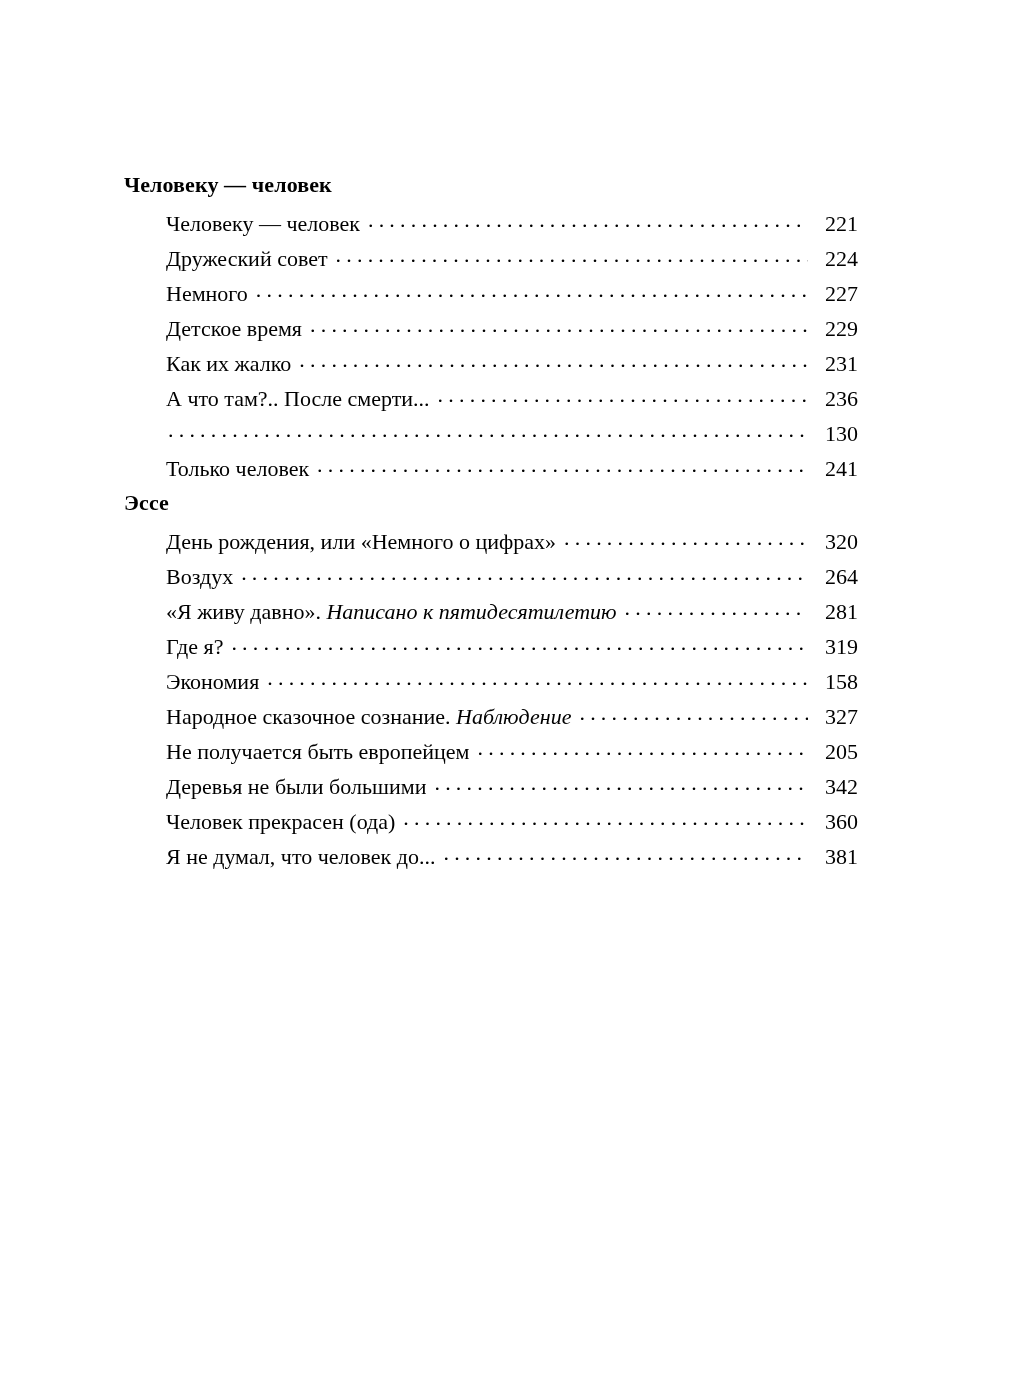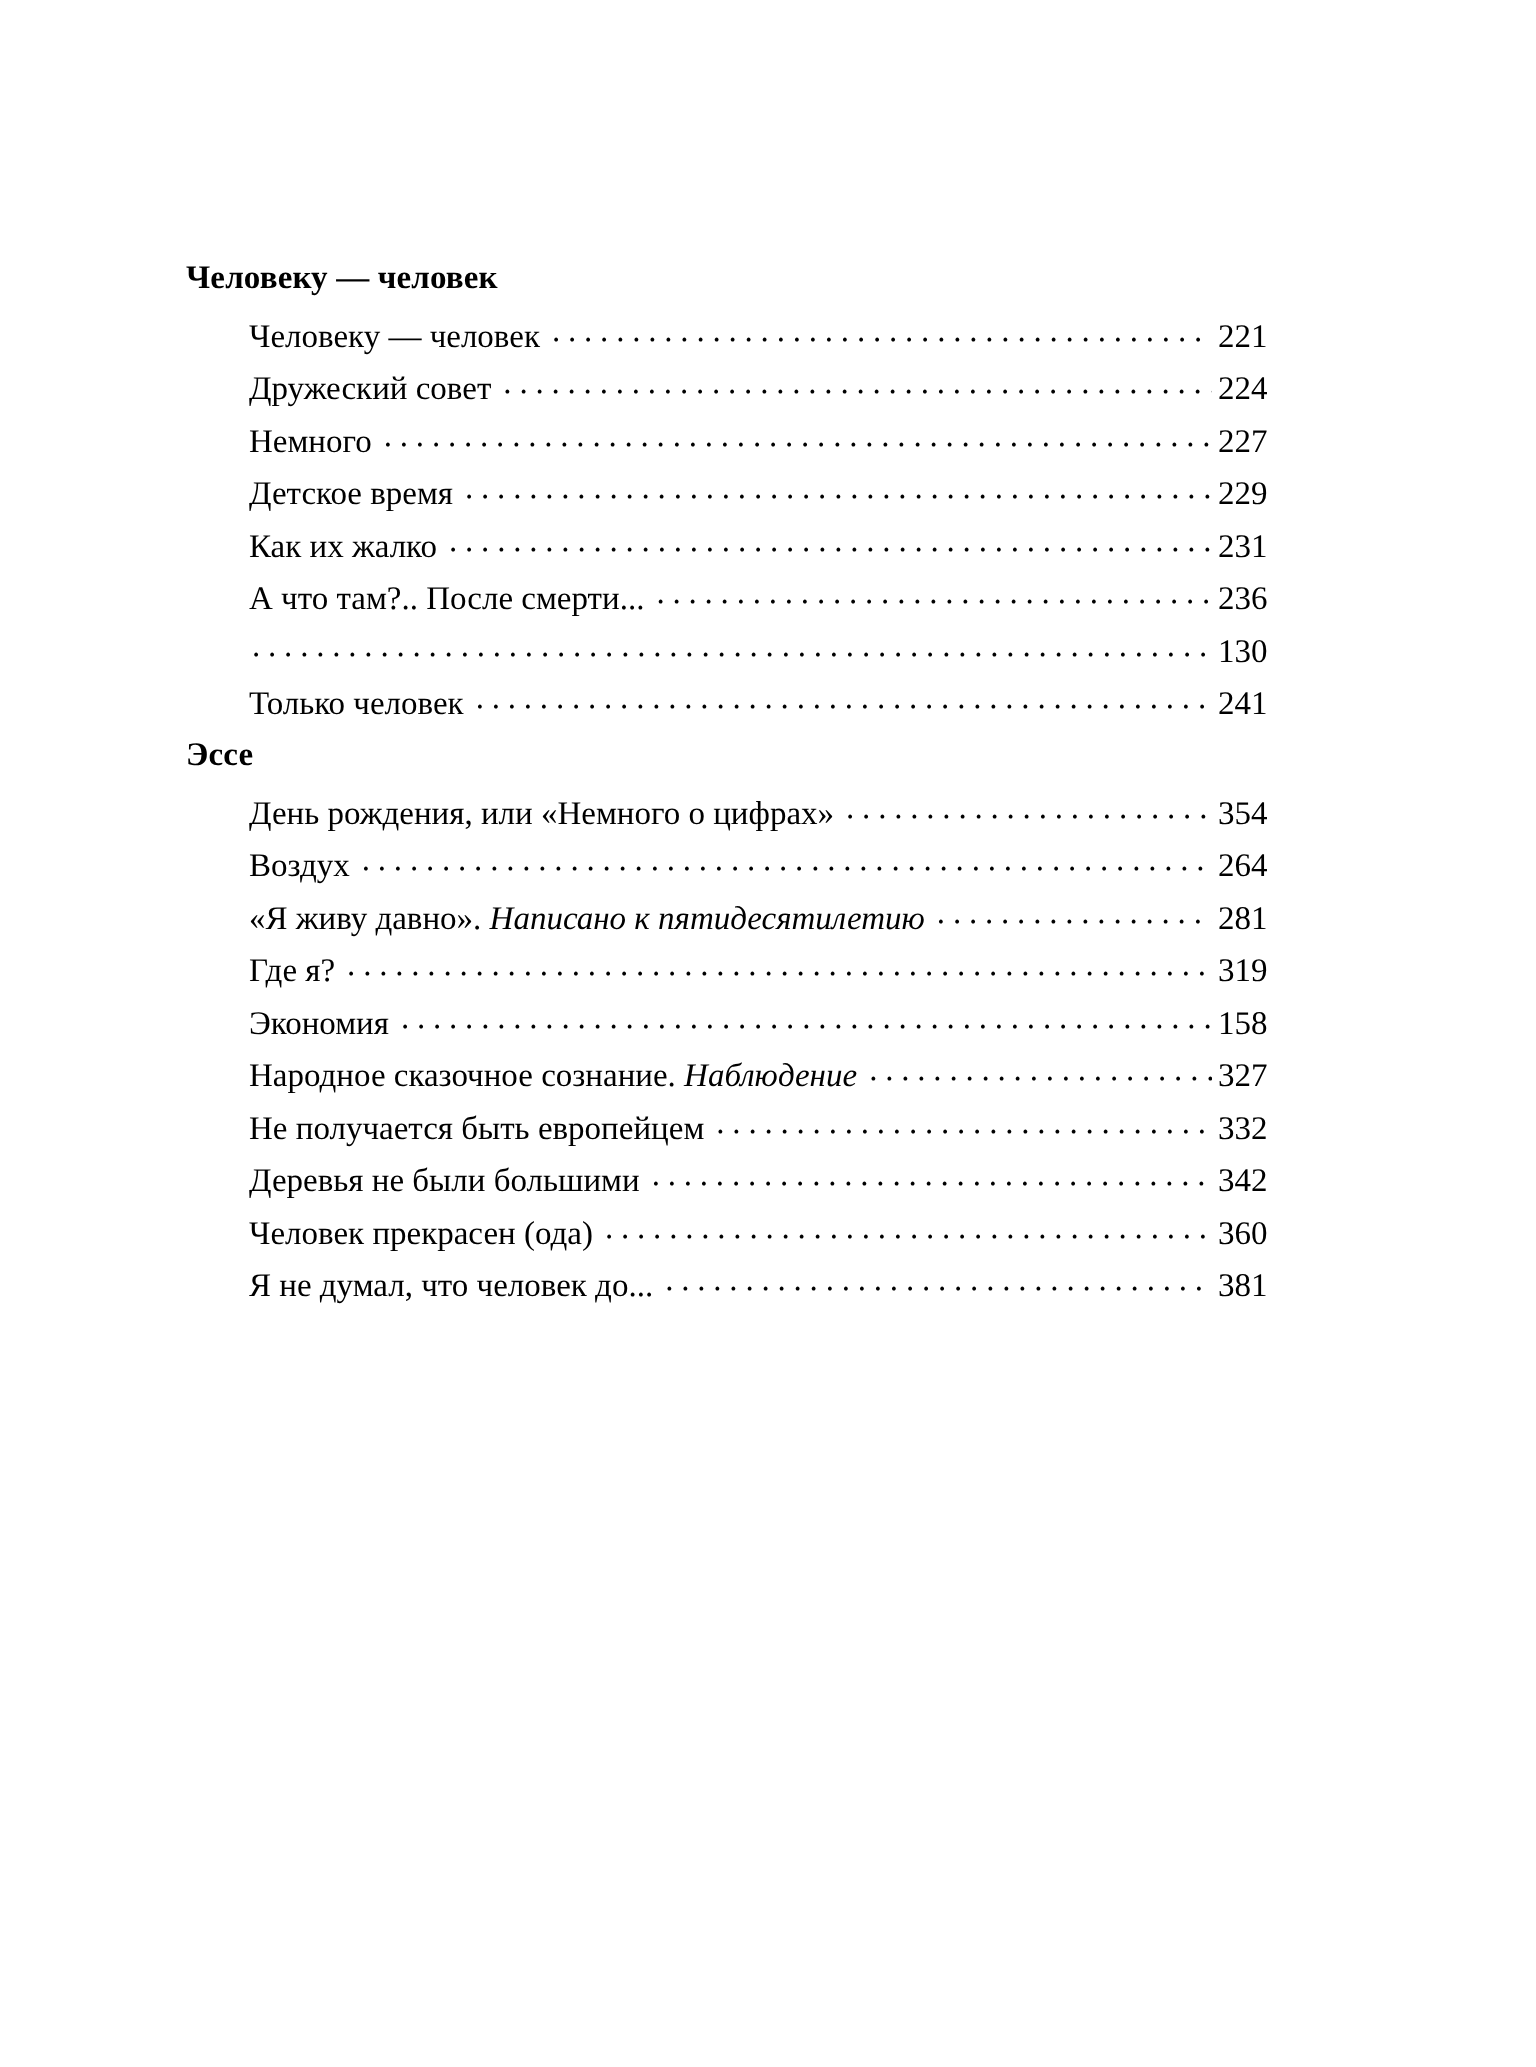--- a/index.html
+++ b/index.html
@@ -76,20 +76,21 @@
     bottom: 0;
     letter-spacing: 5.2px;
     font-size: 22px;
     line-height: 1em;
     white-space: nowrap;
   }
 
   .entry-page {
     flex: 0 0 auto;
     width: 46px;
+    text-align: right;
     font-variant-numeric: lining-nums;
   }
 </style>
 </head>
 <body>
 
 <div id="toc-page">
     <div class="toc-section">
       <div class="section-heading">Человеку — человек</div>
       <ul class="entry-list">
@@ -133,21 +134,21 @@
           <span class="entry-page">241</span>
         </li>
       </ul>
     </div>
     <div class="toc-section">
       <div class="section-heading">Эссе</div>
       <ul class="entry-list">
         <li class="toc-entry">
           <span class="entry-title"><span>День рождения, или «Немного о цифрах»</span></span>
           <span class="leader"></span>
-          <span class="entry-page">354</span>
+          <span class="entry-page">320</span>
         </li>
         <li class="toc-entry">
           <span class="entry-title"><span>Воздух</span></span>
           <span class="leader"></span>
           <span class="entry-page">264</span>
         </li>
         <li class="toc-entry">
           <span class="entry-title"><span>«Я живу давно».</span> <span class="sub">Написано к пятидесятилетию</span></span>
           <span class="leader"></span>
           <span class="entry-page">281</span>
@@ -163,21 +164,21 @@
           <span class="entry-page">158</span>
         </li>
         <li class="toc-entry">
           <span class="entry-title"><span>Народное сказочное сознание.</span> <span class="sub">Наблюдение</span></span>
           <span class="leader"></span>
           <span class="entry-page">327</span>
         </li>
         <li class="toc-entry">
           <span class="entry-title"><span>Не получается быть европейцем</span></span>
           <span class="leader"></span>
-          <span class="entry-page">332</span>
+          <span class="entry-page">205</span>
         </li>
         <li class="toc-entry">
           <span class="entry-title"><span>Деревья не были большими</span></span>
           <span class="leader"></span>
           <span class="entry-page">342</span>
         </li>
         <li class="toc-entry">
           <span class="entry-title"><span>Человек прекрасен (ода)</span></span>
           <span class="leader"></span>
           <span class="entry-page">360</span>

